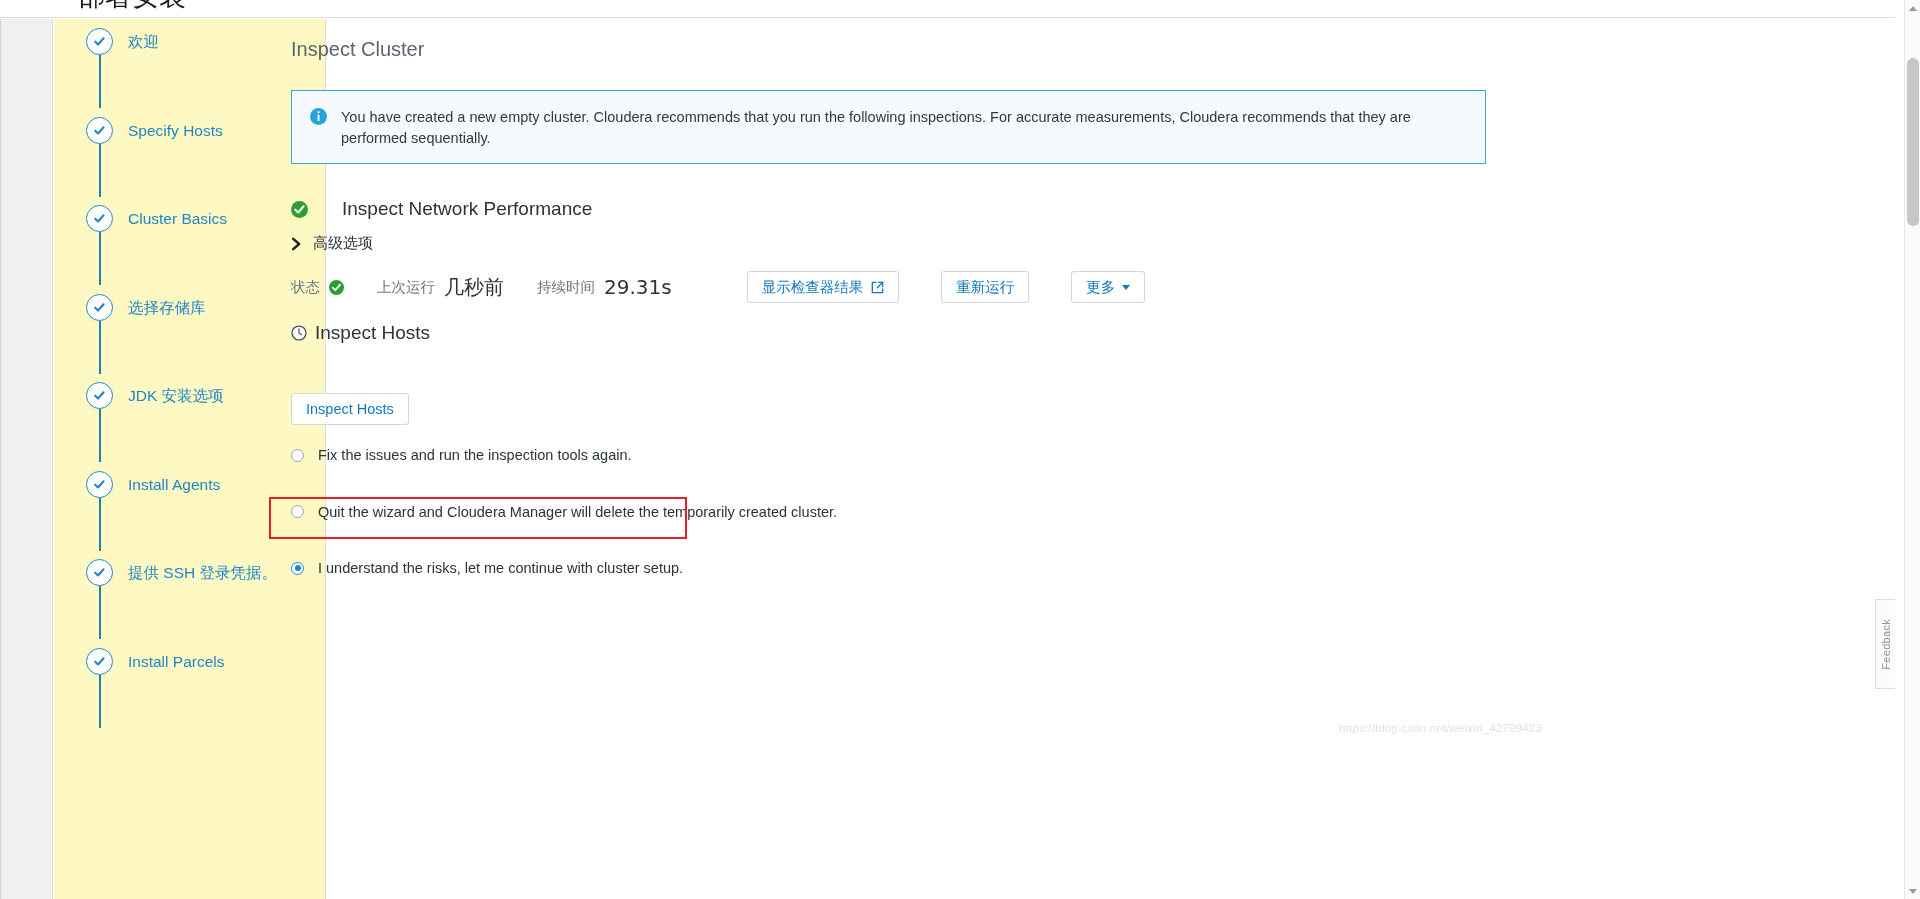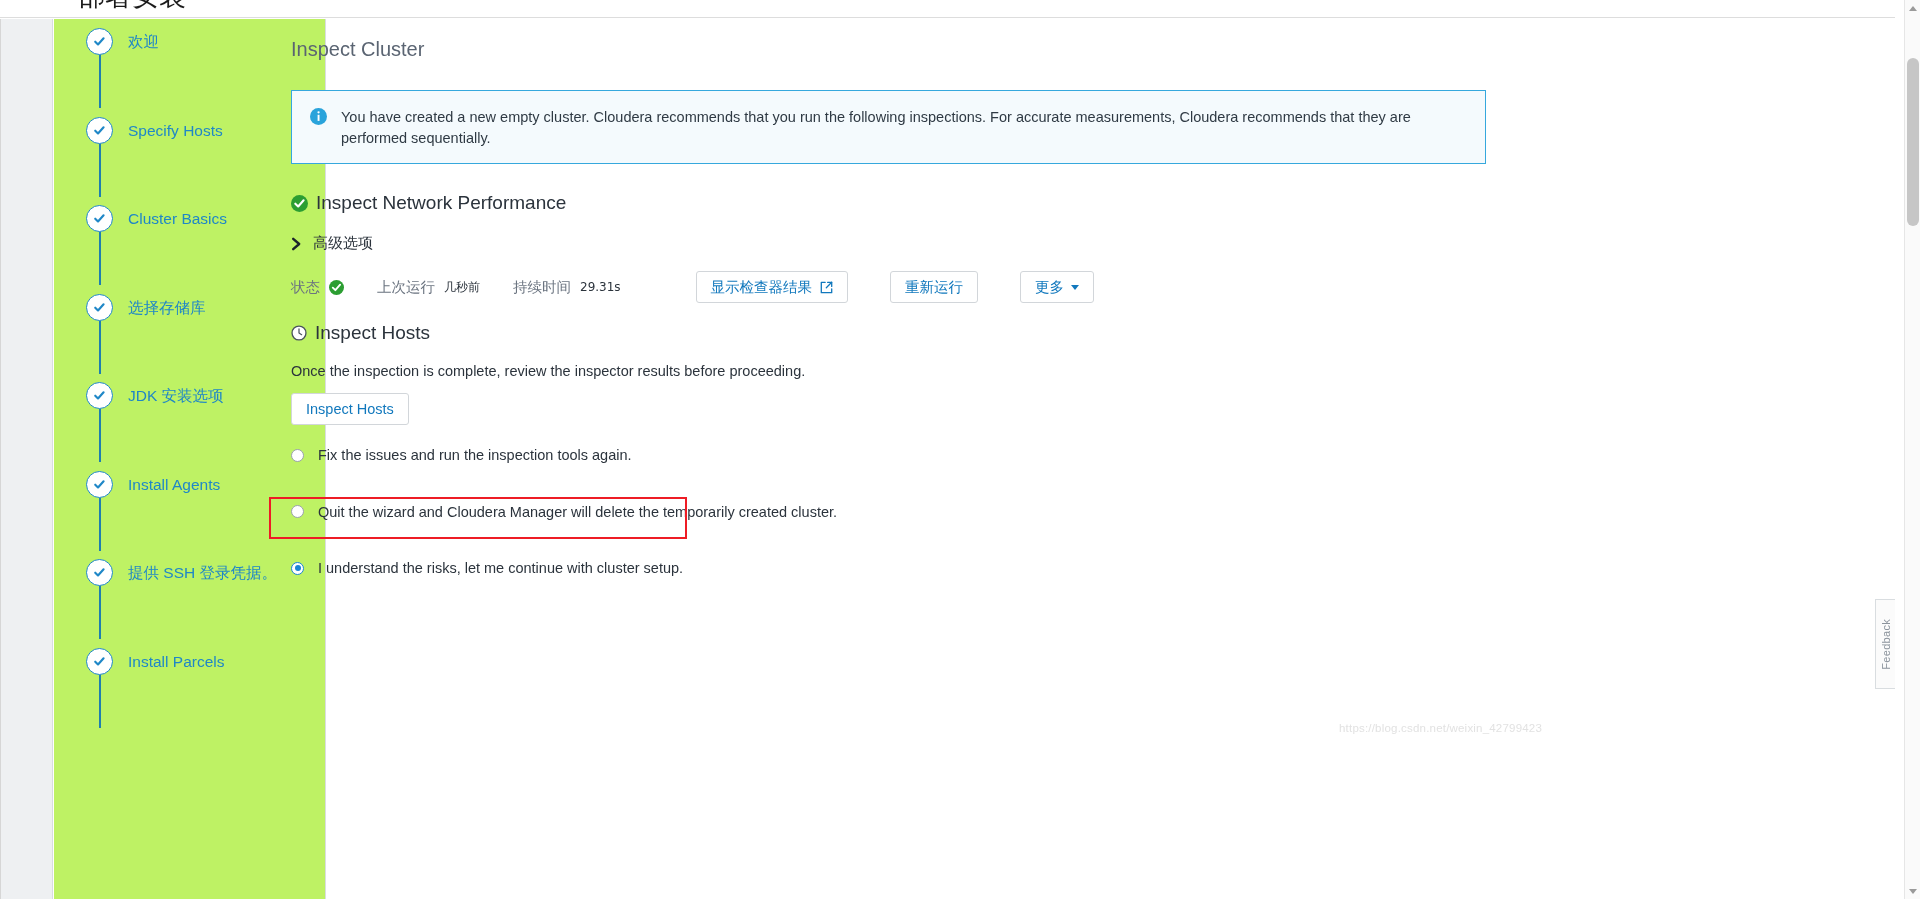--- a/index.html
+++ b/index.html
@@ -28,21 +28,21 @@
     background:#ffffff; border-left:1px solid #d6d6d6;
   }
   .gutter {
     position:absolute; left:0; top:0; width:52px; height:880px;
     background:#eef0f2; border-right:1px solid #d9dde0;
   }
 
   
   .rail {
     position:absolute; left:53px; top:0; width:272px; height:880px;
-    background:#bef264; border-right:1px solid #d9dde0;
+    background:#fef9c3; border-right:1px solid #d9dde0;
   }
   .steps { position:absolute; left:0; top:0; width:272px; }
   .step { position:relative; height:88.5px; }
   .step .bullet {
     position:absolute; left:32px; top:9px;
     width:27px; height:27px; border-radius:50%;
     background:#ffffff; border:1.6px solid #1f87c7;
     display:flex; align-items:center; justify-content:center;
   }
   .step .bullet svg { display:block; }
@@ -99,21 +99,21 @@
 
   .status-row {
     position:absolute; left:-36px; top:250px;
     display:flex; align-items:center; height:36px;
   }
   .status-row .k {
     font-size:14.5px; color:#6b7480; margin-right:9px;
     font-family:Liberation Mono, monospace;
   }
   .status-row .v {
-    font-size:12px; color:#2b333c; margin-right:33px;
+    font-size:20px; color:#2b333c; margin-right:33px;
     font-family:"DejaVu Sans","Liberation Sans",sans-serif;
   }
   .status-row .okico { margin-right:33px; display:flex; align-items:center; }
 
   .btn {
     display:inline-flex; align-items:center; justify-content:center;
     height:32px; padding:0 14px;
     background:#ffffff; border:1px solid #d2d6da; border-radius:3px;
     color:#1178bd; font-size:14.5px; cursor:pointer; white-space:nowrap;
     font-family:"DejaVu Sans","Liberation Sans",sans-serif;
@@ -304,21 +304,21 @@
         <span class="ico">
           <svg width="17" height="17" viewBox="0 0 17 17">
             <circle cx="8.5" cy="8.5" r="8.5" fill="#29a3db"></circle>
             <rect x="7.6" y="6.8" width="1.9" height="6.1" fill="#ffffff"></rect>
             <circle cx="8.55" cy="4.35" r="1.15" fill="#ffffff"></circle>
           </svg>
         </span>
         <span class="txt">You have created a new empty cluster. Cloudera recommends that you run the following inspections. For accurate measurements, Cloudera recommends that they are performed sequentially.</span>
       </div>
 
-      <div class="sec-head" style="top:173px;">
+      <div class="sec-head" style="top:179px;gap:26px;">
         <span class="hico">
           <svg width="17" height="17" viewBox="0 0 17 17">
             <circle cx="8.5" cy="8.5" r="8.5" fill="#2c9e32"></circle>
             <path d="M4.3 8.7 L7.2 11.5 L12.6 5.3" stroke="#ffffff" stroke-width="2.1" fill="none" stroke-linecap="round" stroke-linejoin="round"></path>
           </svg>
         </span>
         <span>Inspect Network Performance</span>
       </div>
 
       <div class="adv-row">
@@ -367,21 +367,20 @@
       <div class="sec-head" style="top:303px;">
         <span class="hico">
           <svg width="16" height="16" viewBox="0 0 17 17">
             <circle cx="8.5" cy="8.5" r="7.4" fill="#ffffff" stroke="#4a535d" stroke-width="1.4"></circle>
             <path d="M8.5 4.2 V8.6 L11.3 10.3" stroke="#4a535d" stroke-width="1.3" fill="none" stroke-linecap="round" stroke-linejoin="round"></path>
           </svg>
         </span>
         <span>Inspect Hosts</span>
       </div>
 
-      <div class="hosts-desc">Once the inspection is complete, review the inspector results before proceeding.</div>
 
       <button class="btn en inspect-hosts-btn">
         <span>Inspect Hosts</span>
       </button>
 
       <div class="radios" id="radios-host">
           <div class="radio-row">
             <span class="radio"></span>
             <span class="radio-label">Fix the issues and run the inspection tools again.</span>
           </div>

